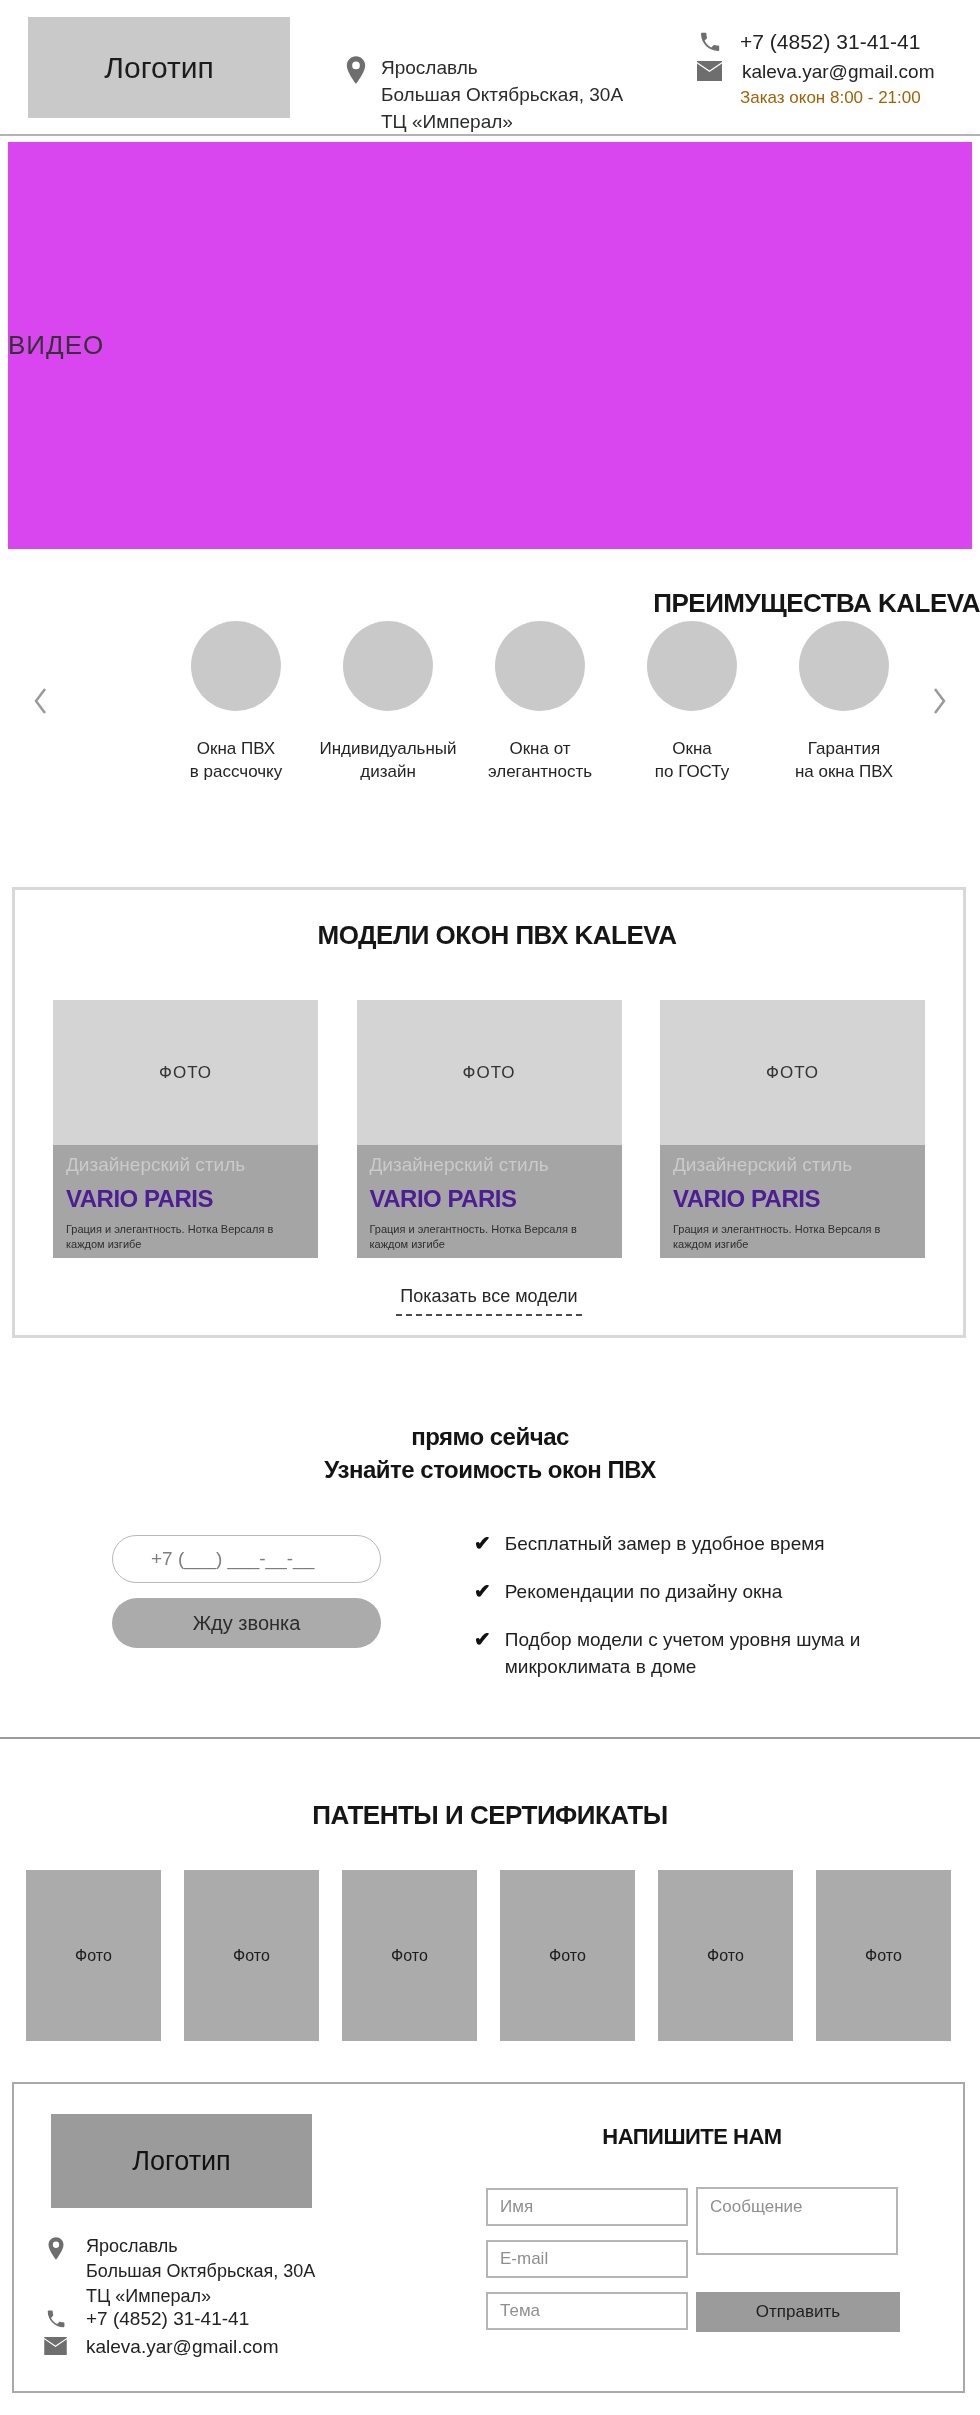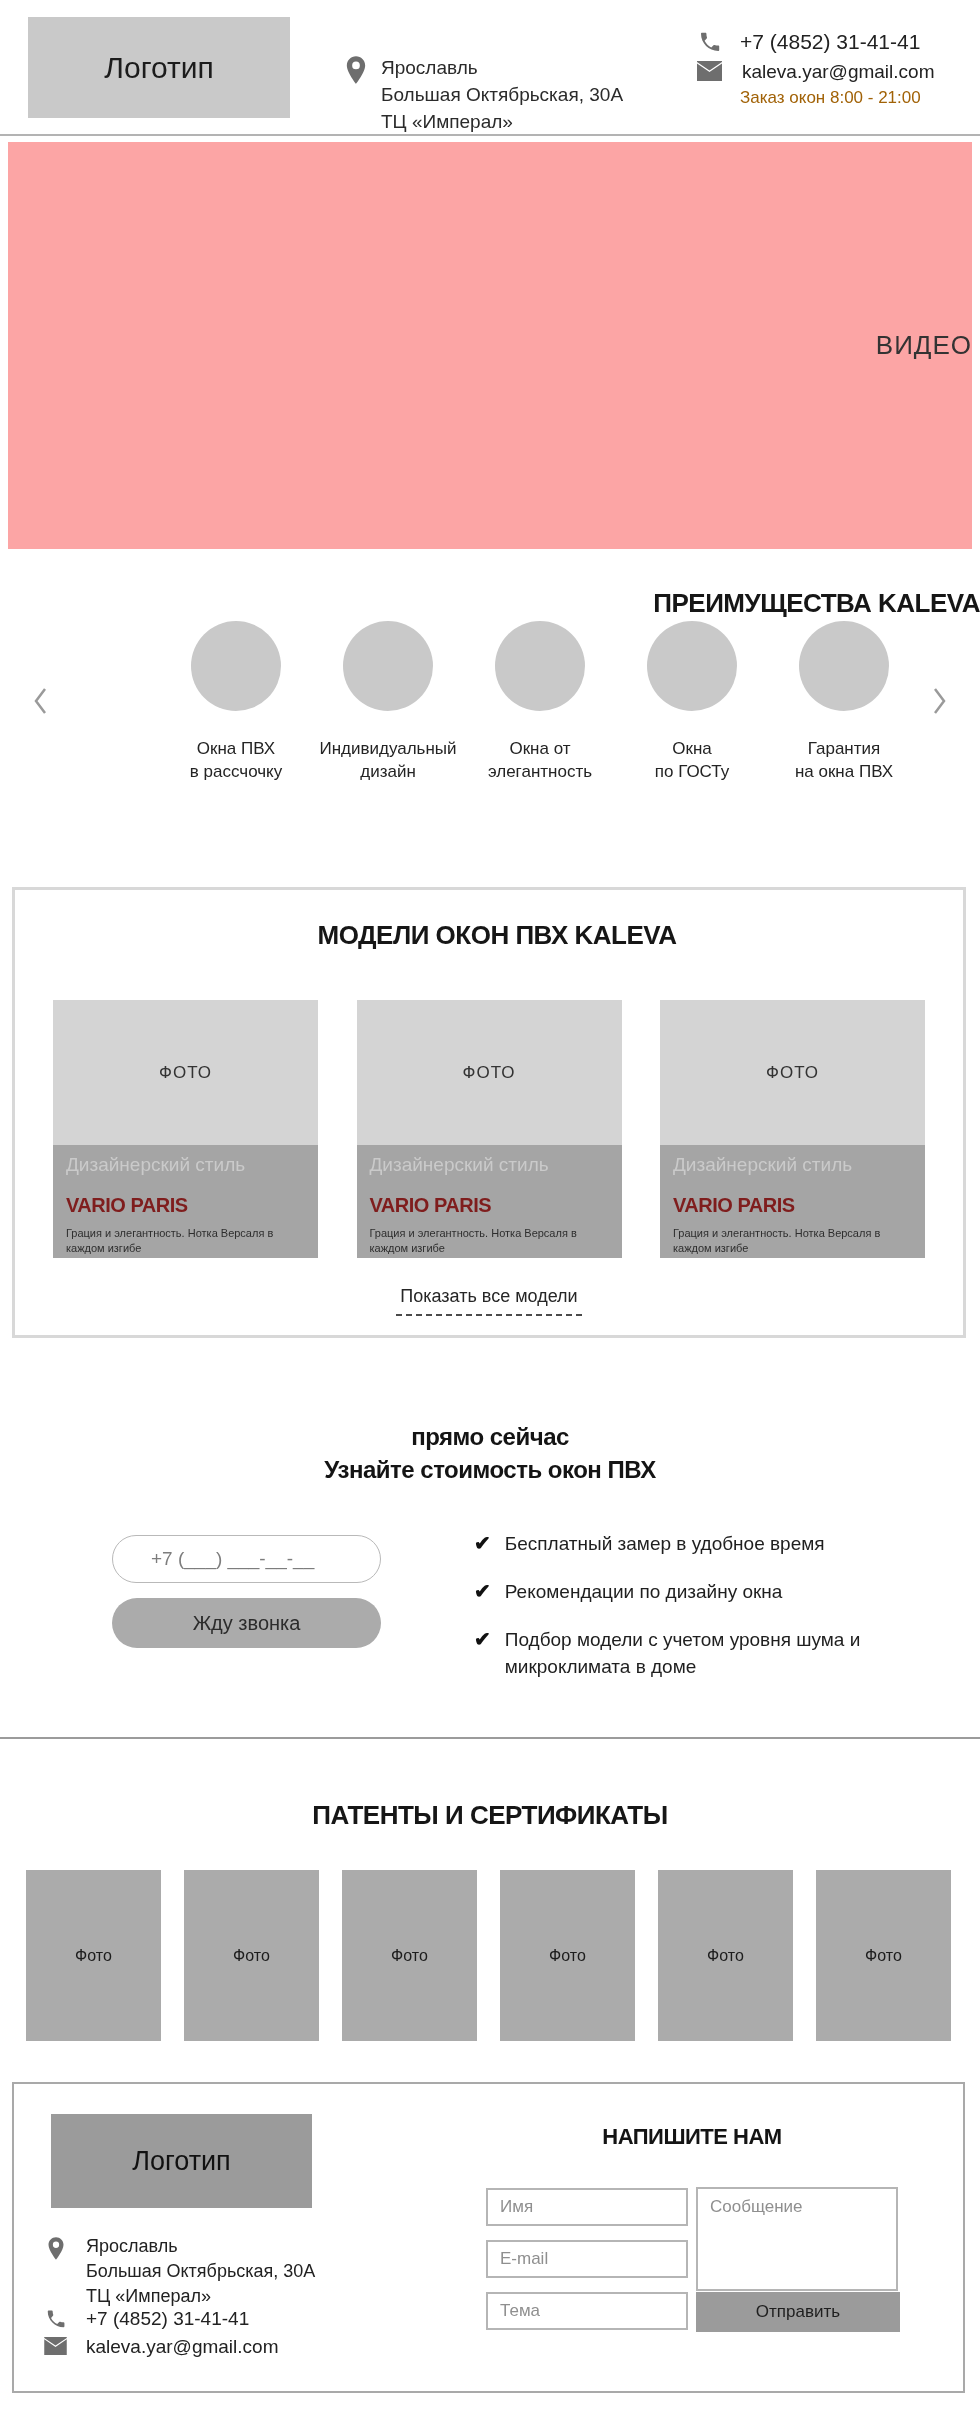--- a/index.html
+++ b/index.html
@@ -13,22 +13,22 @@
   .hdr-loc-icon { position:absolute; left:345px; top:55px; width:22px; height:30px; }
   .hdr-address { position:absolute; left:381px; top:54px; font-size:19px; line-height:27px; color:#2b2b2b; }
   .hdr-phone-icon { position:absolute; left:698px; top:30px; width:24px; height:24px; }
   .hdr-phone { position:absolute; left:740px; top:30px; font-size:21px; color:#222; }
   .hdr-mail-icon { position:absolute; left:696px; top:61px; width:27px; height:20px; }
   .hdr-email { position:absolute; left:742px; top:61px; font-size:19px; color:#222; }
   .hdr-hours { position:absolute; left:740px; top:88px; font-size:17px; color:#a16207; }
   .hdr-sep { position:absolute; left:0; top:134px; width:980px; height:2px; background:#b3b3b3; }
 
   
-  .video { position:absolute; left:8px; top:142px; width:964px; height:407px; background:#fca5a5;
-           display:flex; align-items:center; justify-content:flex-end;
+  .video { position:absolute; left:8px; top:142px; width:964px; height:407px; background:#d946ef;
+           display:flex; align-items:center; justify-content:flex-start;
            font-size:26px; letter-spacing:1px; color:#333; }
 
   
   .adv-title { position:absolute; left:0; top:588px; width:980px; text-align:right;
                font-size:26px; font-weight:bold; letter-spacing:-0.5px; color:#161616; }
   .carousel-arrow { position:absolute; top:684px; width:26px; height:34px; cursor:pointer; }
   .carousel-arrow.prev { left:28px; }
   .carousel-arrow.next { left:926px; }
   .adv-row { position:absolute; left:60px; top:621px; width:860px; display:flex; justify-content:flex-end; }
   .adv-item { width:152px; text-align:center; }
@@ -40,21 +40,21 @@
                 border:3px solid #d8d8d8; background:#fff; }
   .models-title { margin-top:30px; text-align:center; font-size:26px; font-weight:bold;
                   letter-spacing:-0.5px; color:#161616;padding-left:16px; }
   .cards-row { position:absolute; left:0; top:110px; width:100%; padding:0 38px;
                display:flex; justify-content:space-between; }
   .card { width:265px; cursor:pointer; }
   .card-photo { height:145px; background:#d4d4d4; display:flex; align-items:center; justify-content:center;
                 font-size:17px; letter-spacing:1px; color:#333; }
   .card-overlay { height:113px; background:#a5a5a5; padding:9px 13px 0 13px; }
   .card-tag { font-size:19px; color:#cacaca; }
-  .card-name { font-size:20px; font-weight:bold; letter-spacing:-0.5px; color:#7f1d1d; margin-top:18px; }
+  .card-name { font-size:24px; font-weight:bold; letter-spacing:-0.5px; color:#4c1d95; margin-top:9px; }
   .card-desc { font-size:11px; line-height:15px; color:#2e2e2e; margin-top:9px; max-width:230px; }
   .show-all { position:absolute; left:0; top:396px; width:100%; text-align:center; }
   .show-all span { display:inline-block; font-size:18px; color:#262626; padding:0 4px 7px 4px;
                    border-bottom:2px dashed #4a4a4a; cursor:pointer; }
 
   
   .quote-title { position:absolute; left:0; top:1420px; width:980px; text-align:center;
                  font-size:24px; line-height:33px; font-weight:bold; letter-spacing:-0.5px; color:#141414; }
   .phone-input { position:absolute; left:112px; top:1535px; width:269px; height:48px;
                  border:1.5px solid #b9b9b9; border-radius:26px; padding:0 20px 0 38px;
@@ -92,21 +92,21 @@
   .f-email     { position:absolute; left:72px; top:252px; font-size:19px; color:#222; }
   .f-form-title{ position:absolute; left:472px; top:40px; width:412px; text-align:center;
                  font-size:22px; font-weight:bold; letter-spacing:-0.5px; color:#141414; }
   .f-input { position:absolute; width:202px; height:38px; border:2px solid #b5b5b5; background:#fff;
              padding:0 12px; font-size:17px; color:#333; outline:none;
              font-family:"Liberation Sans", sans-serif; }
   .f-input::placeholder, .f-textarea::placeholder { color:#8f8f8f; }
   .f-name    { left:472px; top:104px; }
   .f-emailfd { left:472px; top:156px; }
   .f-subject { left:472px; top:208px; }
-  .f-textarea{ position:absolute; left:682px; top:103px; width:202px; height:104px;
+  .f-textarea{ position:absolute; left:682px; top:103px; width:202px; height:68px;
                border:2px solid #b5b5b5; background:#fff; padding:8px 12px; font-size:17px; color:#333;
                resize:none; outline:none; font-family:"Liberation Sans", sans-serif; }
   .f-send { position:absolute; left:682px; top:208px; width:204px; height:40px; background:#9b9b9b;
             border:none; font-size:17px; color:#1f1f1f; cursor:pointer;
             font-family:"Liberation Sans", sans-serif; }
 
   .icon-fill { fill:#6e6e6e; }
   .arrow-stroke { stroke:#9a9a9a; stroke-width:2.5; fill:none; }
 </style>
 </head>

